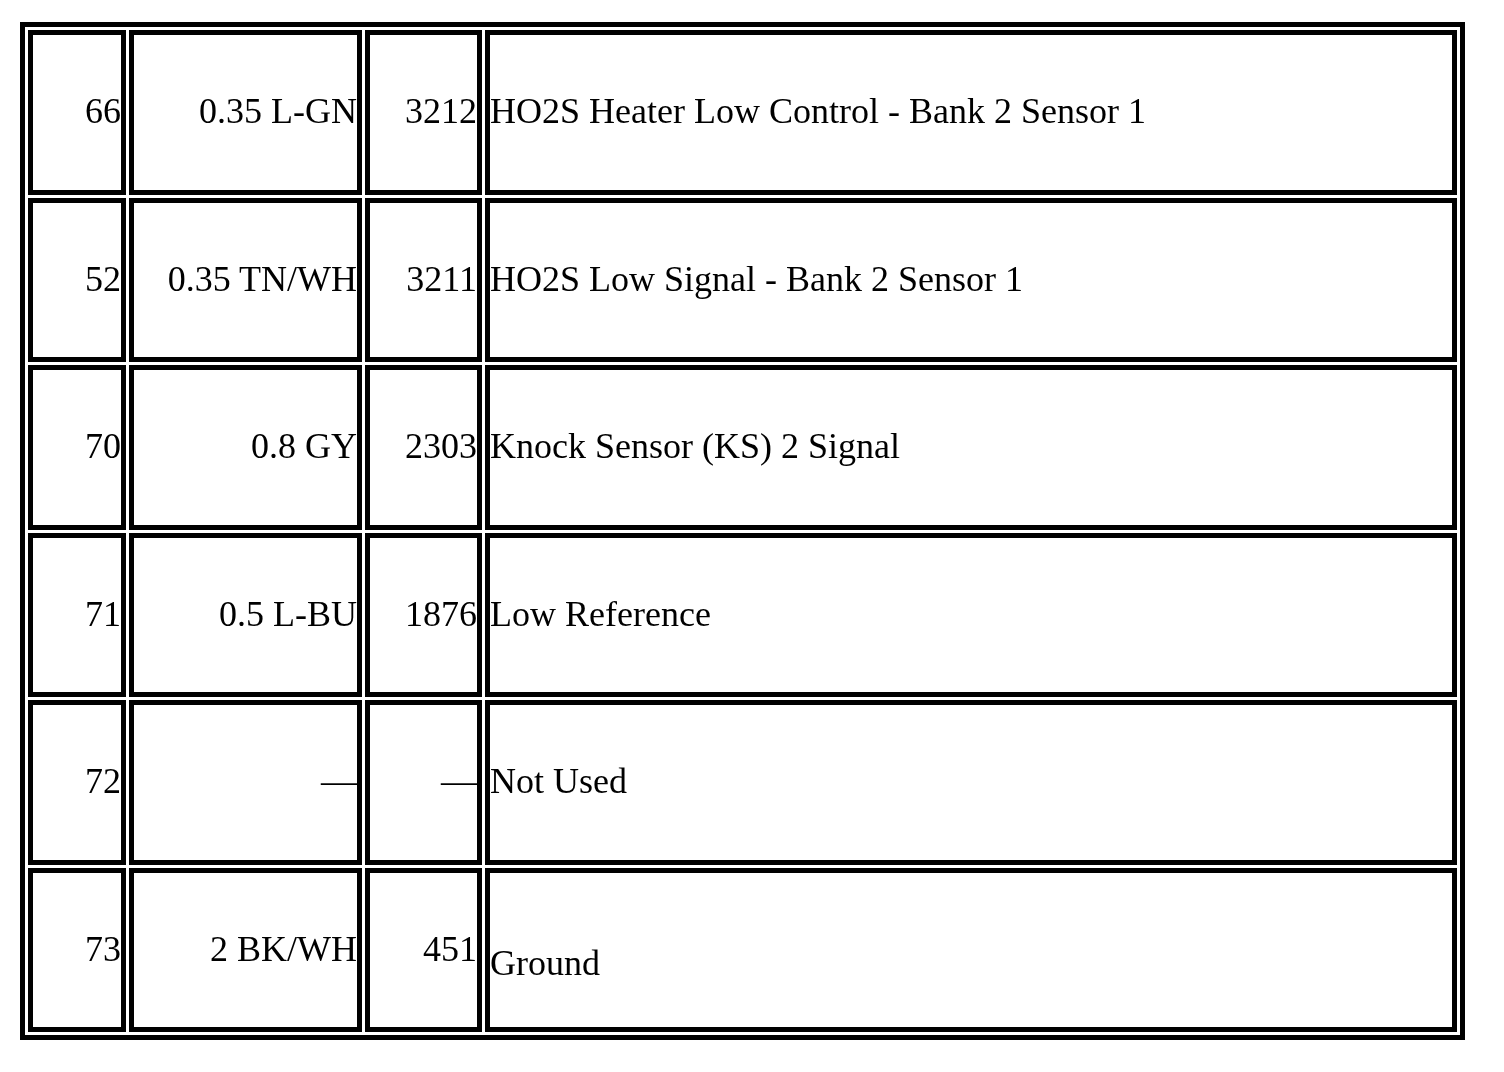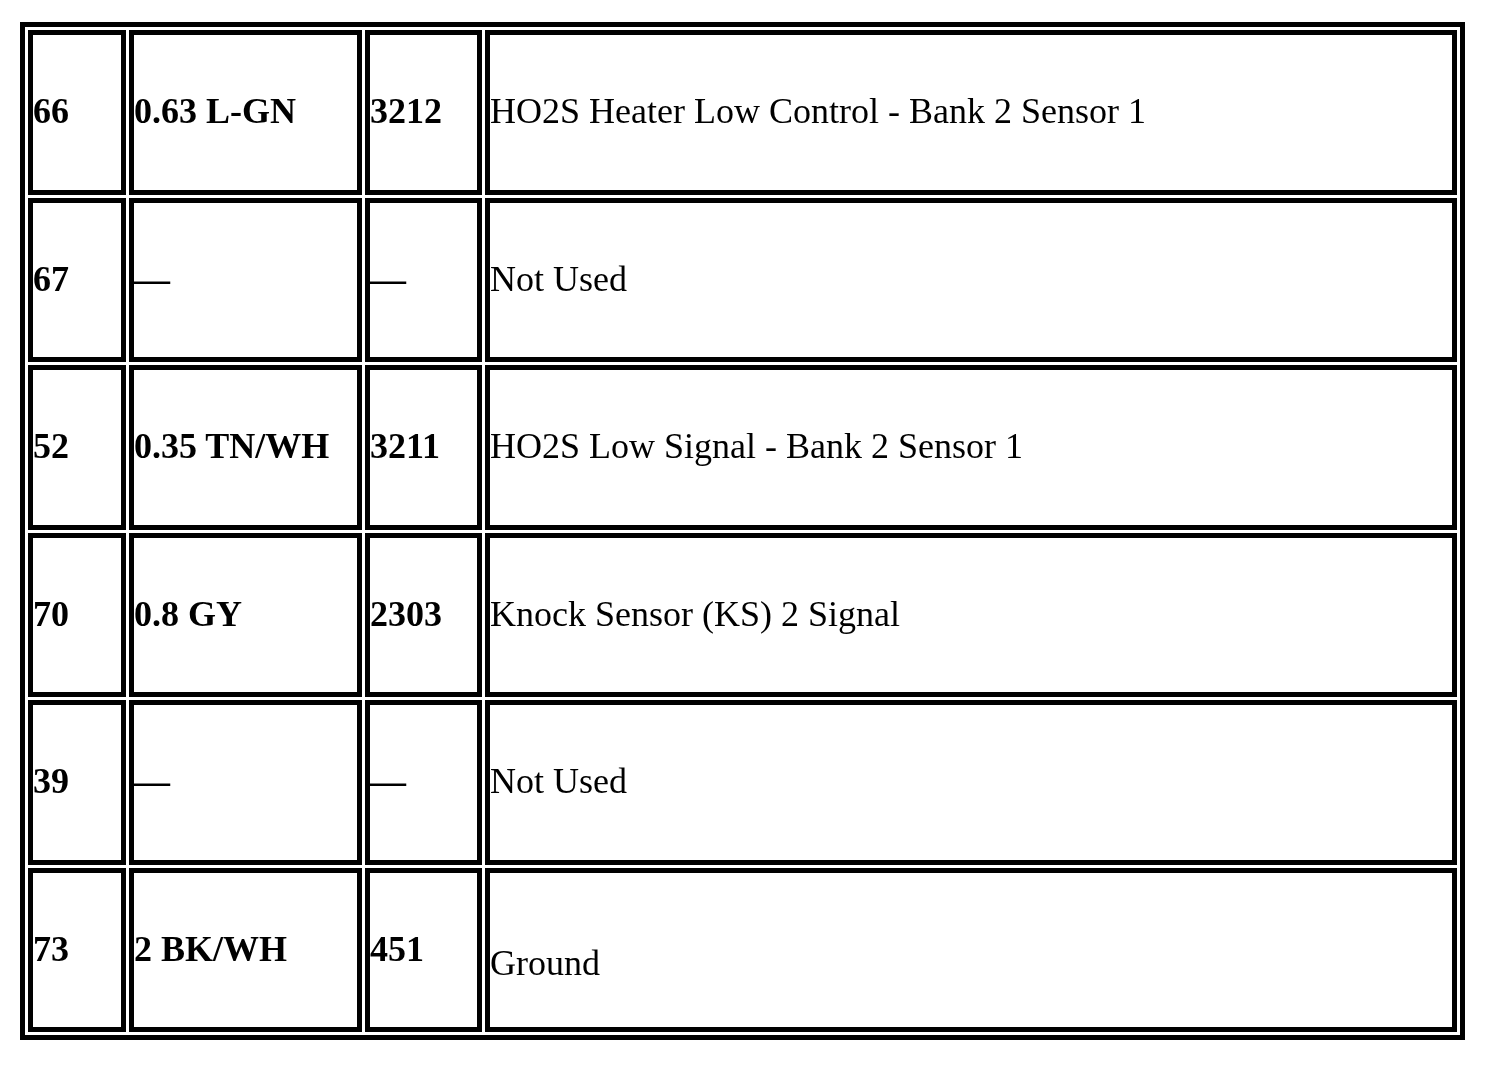--- a/index.html
+++ b/index.html
@@ -57,22 +57,21 @@
 
   
   col.c-pin   { width: 98px; }
   col.c-wire  { width: 233px; }
   col.c-circ  { width: 117px; }
   col.c-desc  { width: auto; }
 
   td.pin,
   td.wire,
   td.circuit {
-    text-align: left;
-    font-weight: bold;
+    text-align: right;
   }
 
   td.desc {
     text-align: left;
     padding-left: 8px;
     margin-left: 8px;
   }
 
   
   td.desc.low {
@@ -96,41 +95,27 @@
         <col class="c-wire">
         <col class="c-circ">
         <col class="c-desc">
       </colgroup>
       <tbody>
           <tr>
             <td class="pin">
               <span class="cell-text">66</span>
             </td>
             <td class="wire">
-              <span class="cell-text">0.63 L-GN</span>
+              <span class="cell-text">0.35 L-GN</span>
             </td>
             <td class="circuit">
               <span class="cell-text">3212</span>
             </td>
             <td class="desc">
               <span class="cell-text">HO2S Heater Low Control - Bank 2 Sensor 1</span>
-            </td>
-          </tr>
-          <tr>
-            <td class="pin">
-              <span class="cell-text">67</span>
-            </td>
-            <td class="wire">
-              <span class="cell-text">—</span>
-            </td>
-            <td class="circuit">
-              <span class="cell-text">—</span>
-            </td>
-            <td class="desc">
-              <span class="cell-text">Not Used</span>
             </td>
           </tr>
           <tr>
             <td class="pin">
               <span class="cell-text">52</span>
             </td>
             <td class="wire">
               <span class="cell-text">0.35 TN/WH</span>
             </td>
             <td class="circuit">
@@ -149,21 +134,35 @@
             </td>
             <td class="circuit">
               <span class="cell-text">2303</span>
             </td>
             <td class="desc">
               <span class="cell-text">Knock Sensor (KS) 2 Signal</span>
             </td>
           </tr>
           <tr>
             <td class="pin">
-              <span class="cell-text">39</span>
+              <span class="cell-text">71</span>
+            </td>
+            <td class="wire">
+              <span class="cell-text">0.5 L-BU</span>
+            </td>
+            <td class="circuit">
+              <span class="cell-text">1876</span>
+            </td>
+            <td class="desc">
+              <span class="cell-text">Low Reference</span>
+            </td>
+          </tr>
+          <tr>
+            <td class="pin">
+              <span class="cell-text">72</span>
             </td>
             <td class="wire">
               <span class="cell-text">—</span>
             </td>
             <td class="circuit">
               <span class="cell-text">—</span>
             </td>
             <td class="desc">
               <span class="cell-text">Not Used</span>
             </td>

